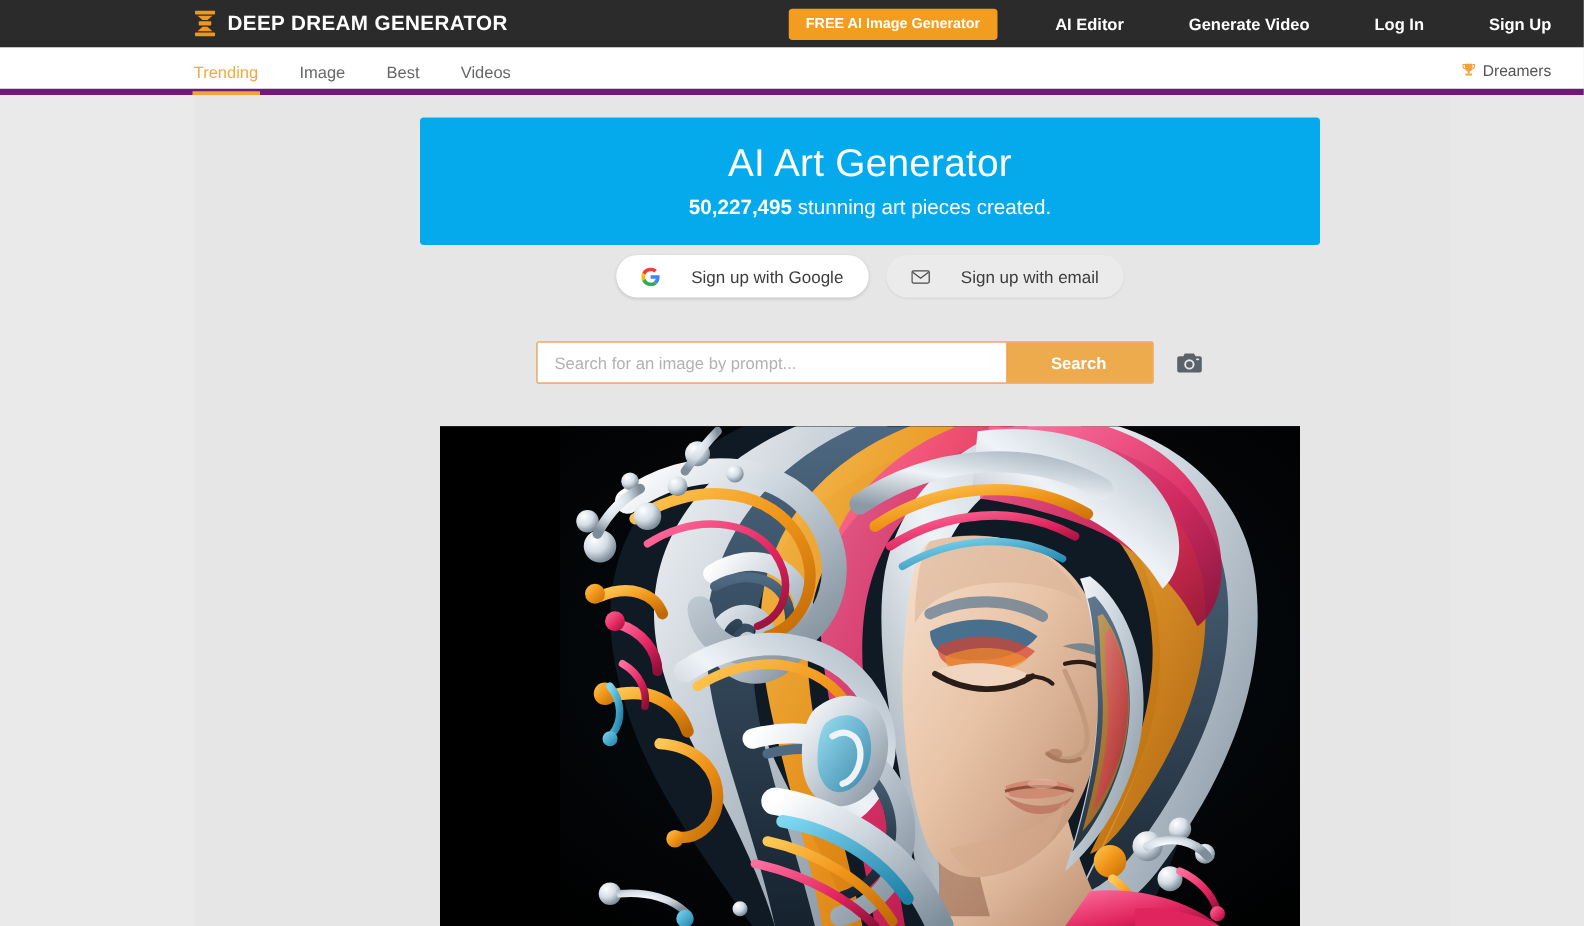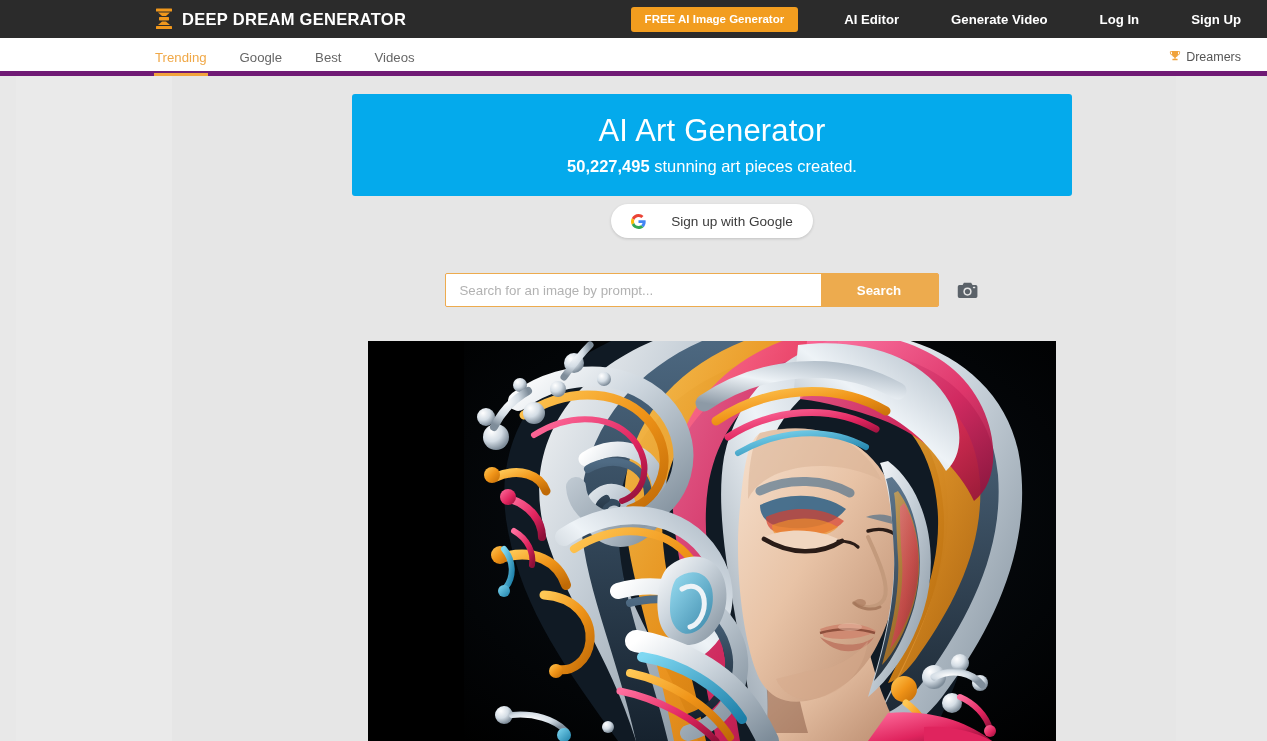--- a/index.html
+++ b/index.html
@@ -73,21 +73,20 @@
     display: flex; align-items: center; gap: 5px;
     font-size: 12.5px; color: #555555; cursor: pointer; white-space: nowrap;
   }
   #trophy { font-size: 12px; color: #f0a33c; line-height: 1; }
 
   
   #page-body {
     position: absolute; left: 0; top: 76px;
     width: 1160px; height: 665px;
     background: #e6e6e6;
-    margin-left: 16px;
   }
   #left-gutter {
     position: absolute; left: 0; top: 0; width: 156px; height: 665px;
     background: #eaeaea;
   }
 
   
   #hero {
     position: absolute; left: 336px; top: 18px;
     width: 720px; height: 102px;
@@ -190,21 +189,21 @@
     <a class="hdr-link" href="#">Log In</a>
     <a class="hdr-link" href="#">Sign Up</a>
   </div>
 
 </div>
 
 <div id="subnav">
 
   <div id="subnav-tabs">
     <div class="tab active">Trending</div>
-    <div class="tab">Google</div>
+    <div class="tab">Image</div>
     <div class="tab">Best</div>
     <div class="tab">Videos</div>
   </div>
 
   <div id="dreamers-link">
     <span id="trophy">
       <svg width="12" height="12" viewBox="0 0 12 12" aria-hidden="true">
         <path d="M3 1 H9 V4.2 A3 3 0 0 1 3 4.2 Z" fill="#f0a33c"></path>
         <path d="M3 1.6 H1.4 V3 A2 2 0 0 0 3.3 5" stroke="#f0a33c" stroke-width="0.9" fill="none"></path>
         <path d="M9 1.6 H10.6 V3 A2 2 0 0 1 8.7 5" stroke="#f0a33c" stroke-width="0.9" fill="none"></path>
@@ -235,20 +234,29 @@
         <svg class="gicon" viewBox="0 0 48 48" aria-hidden="true">
           <path fill="#EA4335" d="M24 9.5c3.54 0 6.71 1.22 9.21 3.6l6.85-6.85C35.9 2.38 30.47 0 24 0 14.62 0 6.51 5.38 2.56 13.22l7.98 6.19C12.43 13.72 17.74 9.5 24 9.5z"></path>
           <path fill="#4285F4" d="M46.98 24.55c0-1.57-.15-3.09-.38-4.55H24v9.02h12.94c-.58 2.96-2.26 5.48-4.78 7.18l7.73 6c4.51-4.18 7.09-10.36 7.09-17.65z"></path>
           <path fill="#FBBC05" d="M10.53 28.59c-.48-1.45-.76-2.99-.76-4.59s.27-3.14.76-4.59l-7.98-6.19C.92 16.46 0 20.12 0 24c0 3.88.92 7.54 2.56 10.78l7.97-6.19z"></path>
           <path fill="#34A853" d="M24 48c6.48 0 11.93-2.13 15.89-5.81l-7.73-6c-2.15 1.45-4.92 2.3-8.16 2.3-6.26 0-11.57-4.22-13.47-9.91l-7.98 6.19C6.51 42.62 14.62 48 24 48z"></path>
         </svg>
       </span>
       <span>Sign up with Google</span>
     </button>
 
+    <button class="signup-btn" id="btn-email">
+      <span>
+        <svg class="mailicon" viewBox="0 0 20 16" aria-hidden="true">
+          <rect x="0.8" y="1.6" width="18.4" height="13" rx="1.6" fill="none" stroke="#4b4b4b" stroke-width="1.4"></rect>
+          <path d="M1.6 3 L10 9.4 L18.4 3" fill="none" stroke="#4b4b4b" stroke-width="1.4"></path>
+        </svg>
+      </span>
+      <span>Sign up with email</span>
+    </button>
 
   </div>
 
   <div id="search-row">
     <div id="search-wrap">
       <input id="search-input" type="text" placeholder="Search for an image by prompt..." style="">
       <button id="search-btn">Search</button>
     </div>
     <button id="camera-btn">
       <span>

